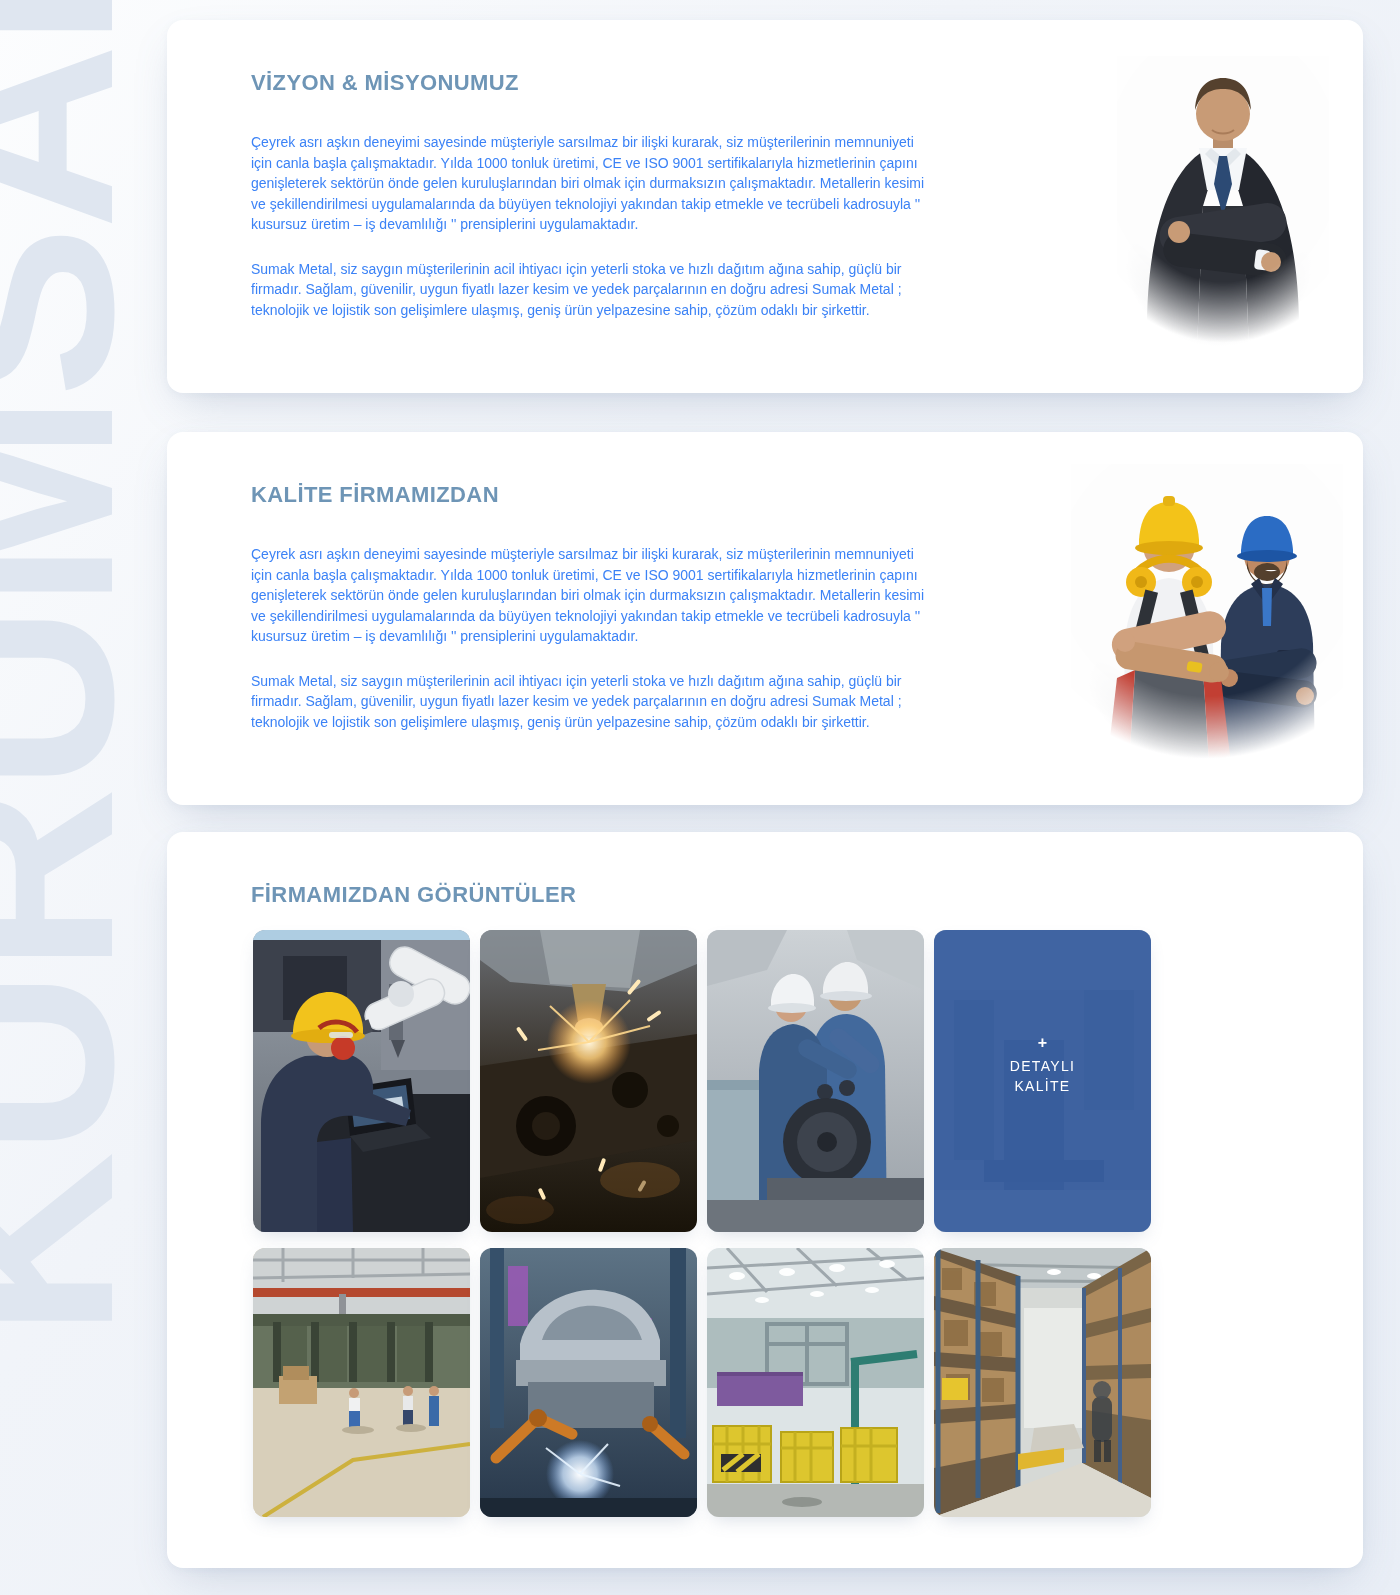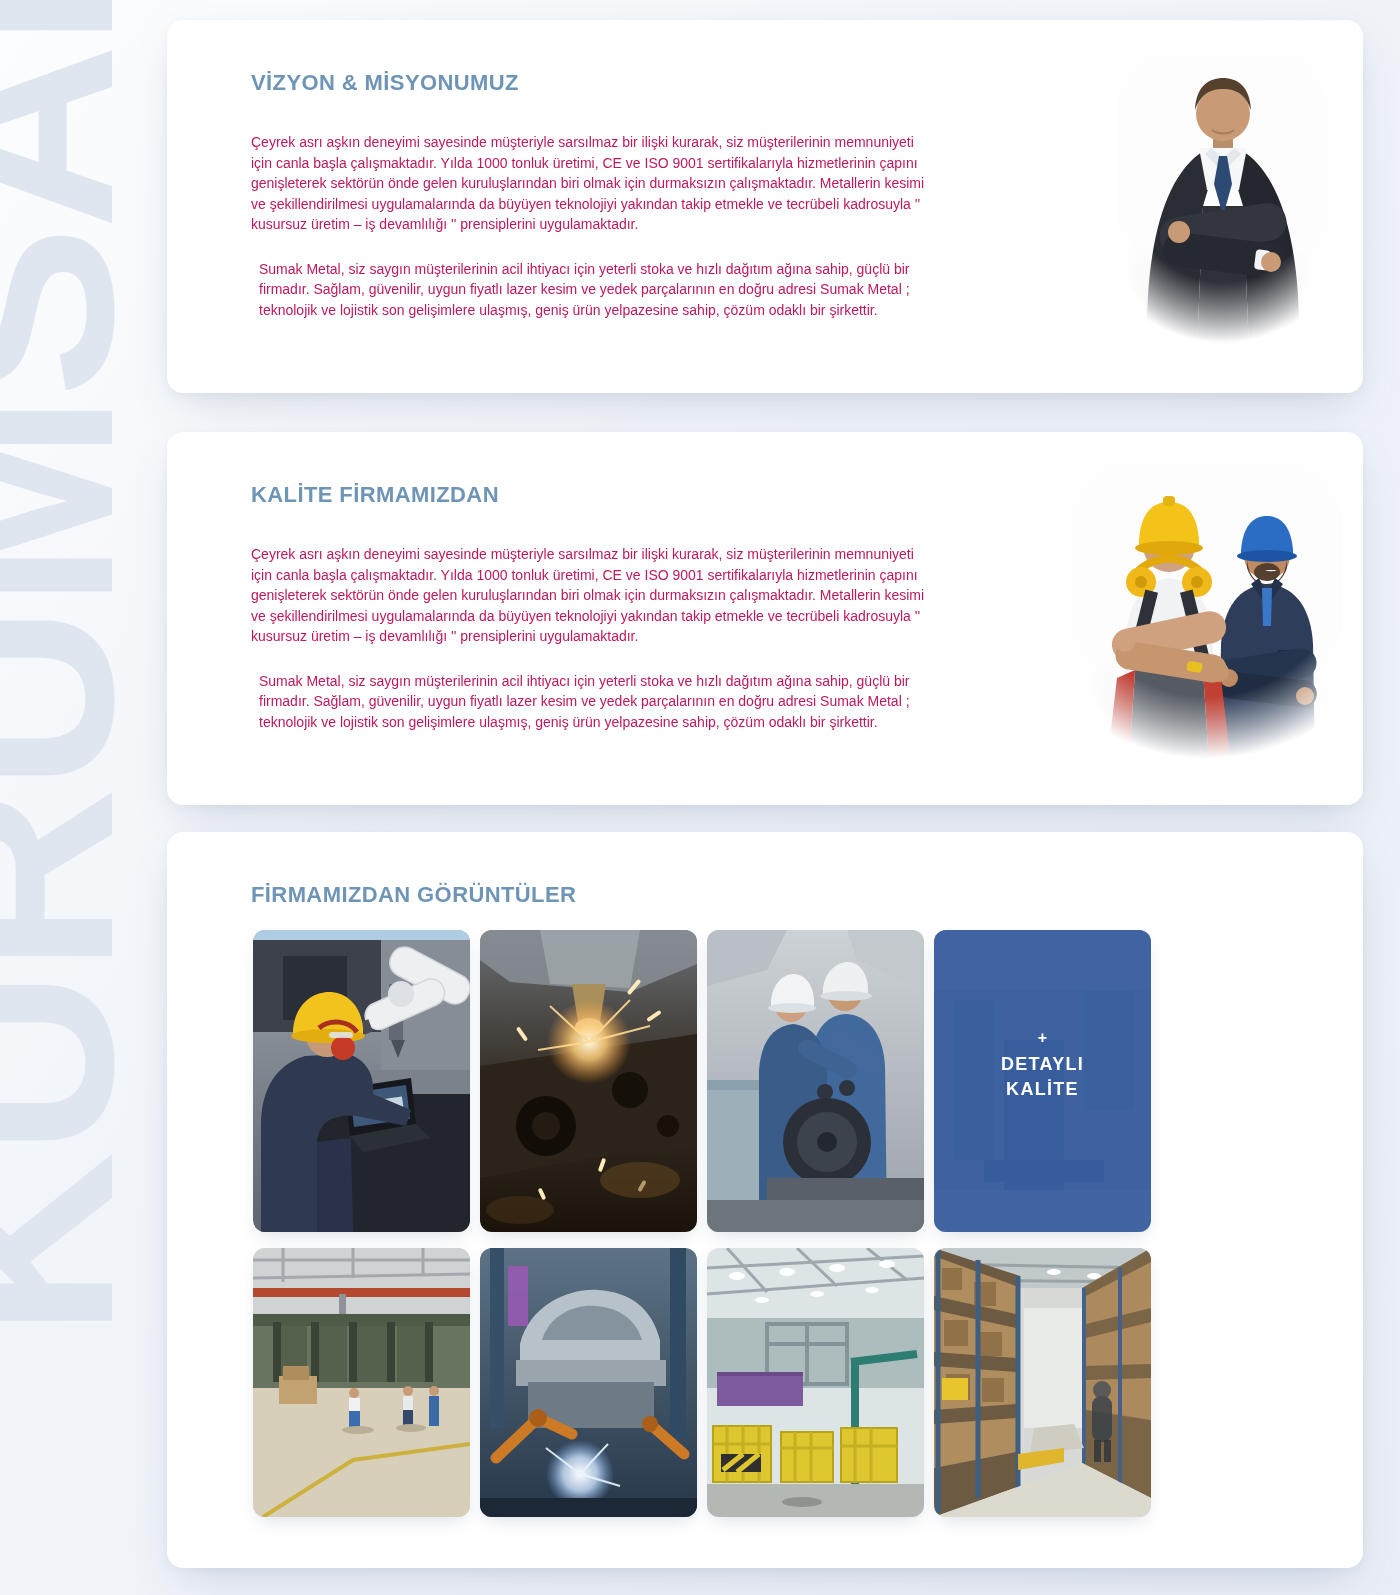--- a/index.html
+++ b/index.html
@@ -23,23 +23,23 @@
   }
   #card-vision  { top:20px;  height:373px; }
   #card-quality { top:432px; height:373px; }
   #card-gallery { top:832px; height:736px; }
   .card h2 {
     position:absolute; top:50px; left:84px;
     font-size:22px; font-weight:700; letter-spacing:.4px; color:#6e95b6;
   }
   .card .text {
     position:absolute; top:112px; left:84px; width:678px;
-    font-size:14px; line-height:20.5px; color:#be185d;
-  }
-  .card .text p + p { margin-top:24px;margin-left:8px; }
+    font-size:14px; line-height:20.5px; color:#3b82f6;
+  }
+  .card .text p + p { margin-top:24px; }
   .photo { position:absolute; }
   .photo svg { width:100%; height:100%; display:block;
     -webkit-mask-image:radial-gradient(ellipse 88% 74% at 50% 36%, #000 56%, rgba(0,0,0,0) 84%);
             mask-image:radial-gradient(ellipse 88% 74% at 50% 36%, #000 56%, rgba(0,0,0,0) 84%);
   }
   .photo-shadow { position:absolute; border-radius:50%;
     background:radial-gradient(closest-side, rgba(70,75,90,.30), rgba(70,75,90,0) 72%);
   }
   #photo-vision  { top:36px;  right:34px; width:212px; height:292px; }
   #shadow-vision { top:120px; right:14px; width:260px; height:240px; }
@@ -55,21 +55,21 @@
     box-shadow:0 8px 18px -6px rgba(100,120,150,.25);
   }
   .tile svg { width:100%; height:100%; display:block; }
   .tile-overlay {
     position:absolute; inset:0; background:rgba(47,87,155,.88);
     display:flex; flex-direction:column; align-items:center; justify-content:center;
     text-align:center; color:#ffffff;
   }
   .tile-overlay { padding-bottom:30px; }
   .tile-overlay .plus { font-size:16px; font-weight:600; line-height:1; margin-bottom:6px; }
-  .tile-overlay .cta-line { font-size:18px; font-weight:700; letter-spacing:1.3px; line-height:1.4;text-align:right; }
+  .tile-overlay .cta-line { font-size:14px; font-weight:400; letter-spacing:1.3px; line-height:1.4;text-align:right; }
 </style>
 </head>
 <body>
 
 <div class="watermark">KURUMSAL</div>
 
 <section class="card" id="card-vision">
   <h2>VİZYON &amp; MİSYONUMUZ</h2>
   <div class="text">
     <p>Çeyrek asrı aşkın deneyimi sayesinde müşteriyle sarsılmaz bir ilişki kurarak, siz müşterilerinin memnuniyeti için canla başla çalışmaktadır. Yılda 1000 tonluk üretimi, CE ve ISO 9001 sertifikalarıyla hizmetlerinin çapını genişleterek sektörün önde gelen kuruluşlarından biri olmak için durmaksızın çalışmaktadır. Metallerin kesimi ve şekillendirilmesi uygulamalarında da büyüyen teknolojiyi yakından takip etmekle ve tecrübeli kadrosuyla '' kusursuz üretim – iş devamlılığı '' prensiplerini uygulamaktadır.</p>

